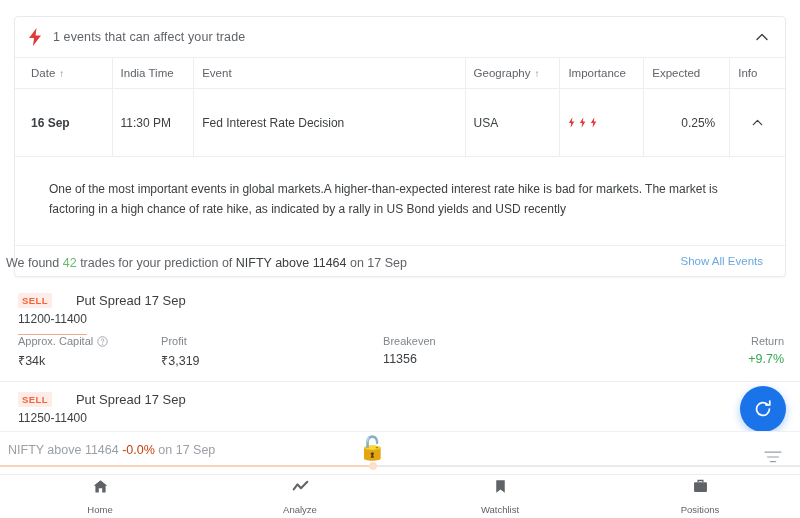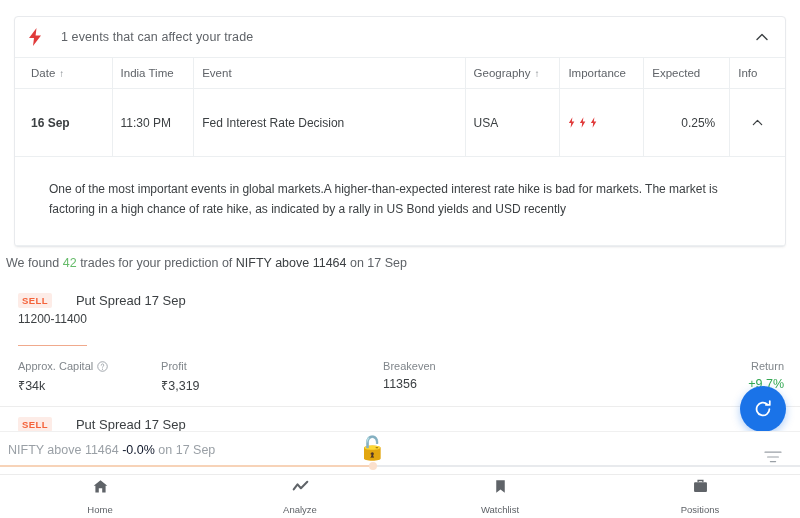--- a/index.html
+++ b/index.html
@@ -18,21 +18,20 @@
   .events-panel {
     position: absolute; left: 14px; top: 16px; width: 772px;
     background: #fff;
     border: 1px solid #e8eaed;
     border-radius: 4px;
     box-shadow: 0 1px 2px rgba(60,64,67,.06);
   }
   .events-head {
     height: 40px; display: flex; align-items: center;
     padding: 0 14px 0 12px;
-    gap: 8px;
   }
   .bolt-icon { width: 16px; height: 18px; flex: 0 0 auto; margin-right: 10px; display:block; }
   .events-head-title {
     font-size: 12.5px; color: #5f6368; letter-spacing: .1px; flex: 1 1 auto;
   }
   .collapse-chevron { width: 18px; height: 18px; display: block; cursor: pointer; }
 
   .evt-table { width: 100%; border-collapse: collapse; table-layout: fixed; }
   .evt-table th {
     font-weight: 400; font-size: 11.5px; color: #5f6368;
@@ -97,24 +96,24 @@
   .badge-sell {
     display: inline-block; background: #fdece7; color: #f4623a;
     font-size: 9.5px; font-weight: 700; letter-spacing: .4px;
     padding: 2px 4px; border-radius: 2px; line-height: 11px;
   }
   .tc-name { font-size: 13px; color: #3c4043; }
   .tc-strikes {
     margin-top: 4px; font-size: 12px; color: #3c4043;
     display: inline-block;
     border-bottom: 1.5px solid #f0a98c;
-    padding-bottom: 19px;
+    padding-bottom: 8px;
   }
   .tc-metrics {
-    display: flex; margin-top: 14px;
+    display: flex; 
   }
   .metric { flex: 1 1 0; }
   .metric.m-2 { flex: 0 0 222px; }
   .metric.m-3 { flex: 0 0 222px; }
   .metric.m-4 { flex: 1 1 auto; text-align: right; }
   .metric-label {
     font-size: 11px; color: #80868b; display: flex; align-items: center; gap: 4px;
   }
   .metric.m-4 .metric-label { justify-content: flex-end; }
   .metric-value { font-size: 12.5px; color: #3c4043; margin-top: 5px; }
@@ -134,21 +133,21 @@
   
   .slider-bar {
     position: absolute; left: 0; top: 431px; width: 800px; height: 43px;
     background: #fff; border-top: 1px solid #f0f0f0;
     z-index: 6;
   }
   .slider-label {
     position: absolute; left: 8px; top: 11px;
     font-size: 12.5px; color: #9aa0a6;
   }
-  .slider-pct { color: #0f172a; }
+  .slider-pct { color: #c2410c; }
   .slider-track {
     position: absolute; left: 0; top: 33px; width: 800px; height: 2px;
     background: #e8eaed;
   }
   .slider-fill {
     position: absolute; left: 0; top: 0; width: 375px; height: 2px;
     background: #f7d3b8;
   }
   .slider-knob {
     position: absolute; left: 368px; top: -3px;
@@ -230,20 +229,23 @@
             <svg class="row-chevron" viewBox="0 0 18 18">
               <path d="M4 11.5 L9 6.5 L14 11.5" fill="none" stroke="#3c4043" stroke-width="1.5" stroke-linecap="round" stroke-linejoin="round"></path>
             </svg>
           </td>
         </tr>
       </tbody>
     </table>
 
     <div class="evt-desc">One of the most important events in global markets.A higher-than-expected interest rate hike is bad for markets. The market is factoring in a high chance of rate hike, as indicated by a rally in US Bond yields and USD recently</div>
 
+    <div class="evt-foot">
+      <span class="show-all-link">Show All Events</span>
+    </div>
   </div>
 
   <div class="found-line">
     <span>We found </span><span class="found-count">42</span><span> trades for your prediction of </span><span class="found-strong">NIFTY above 11464</span><span> on 17 Sep</span>
   </div>
 
   <div class="trades">
 
     <div class="trade-card">
       <div class="tc-title-row">

